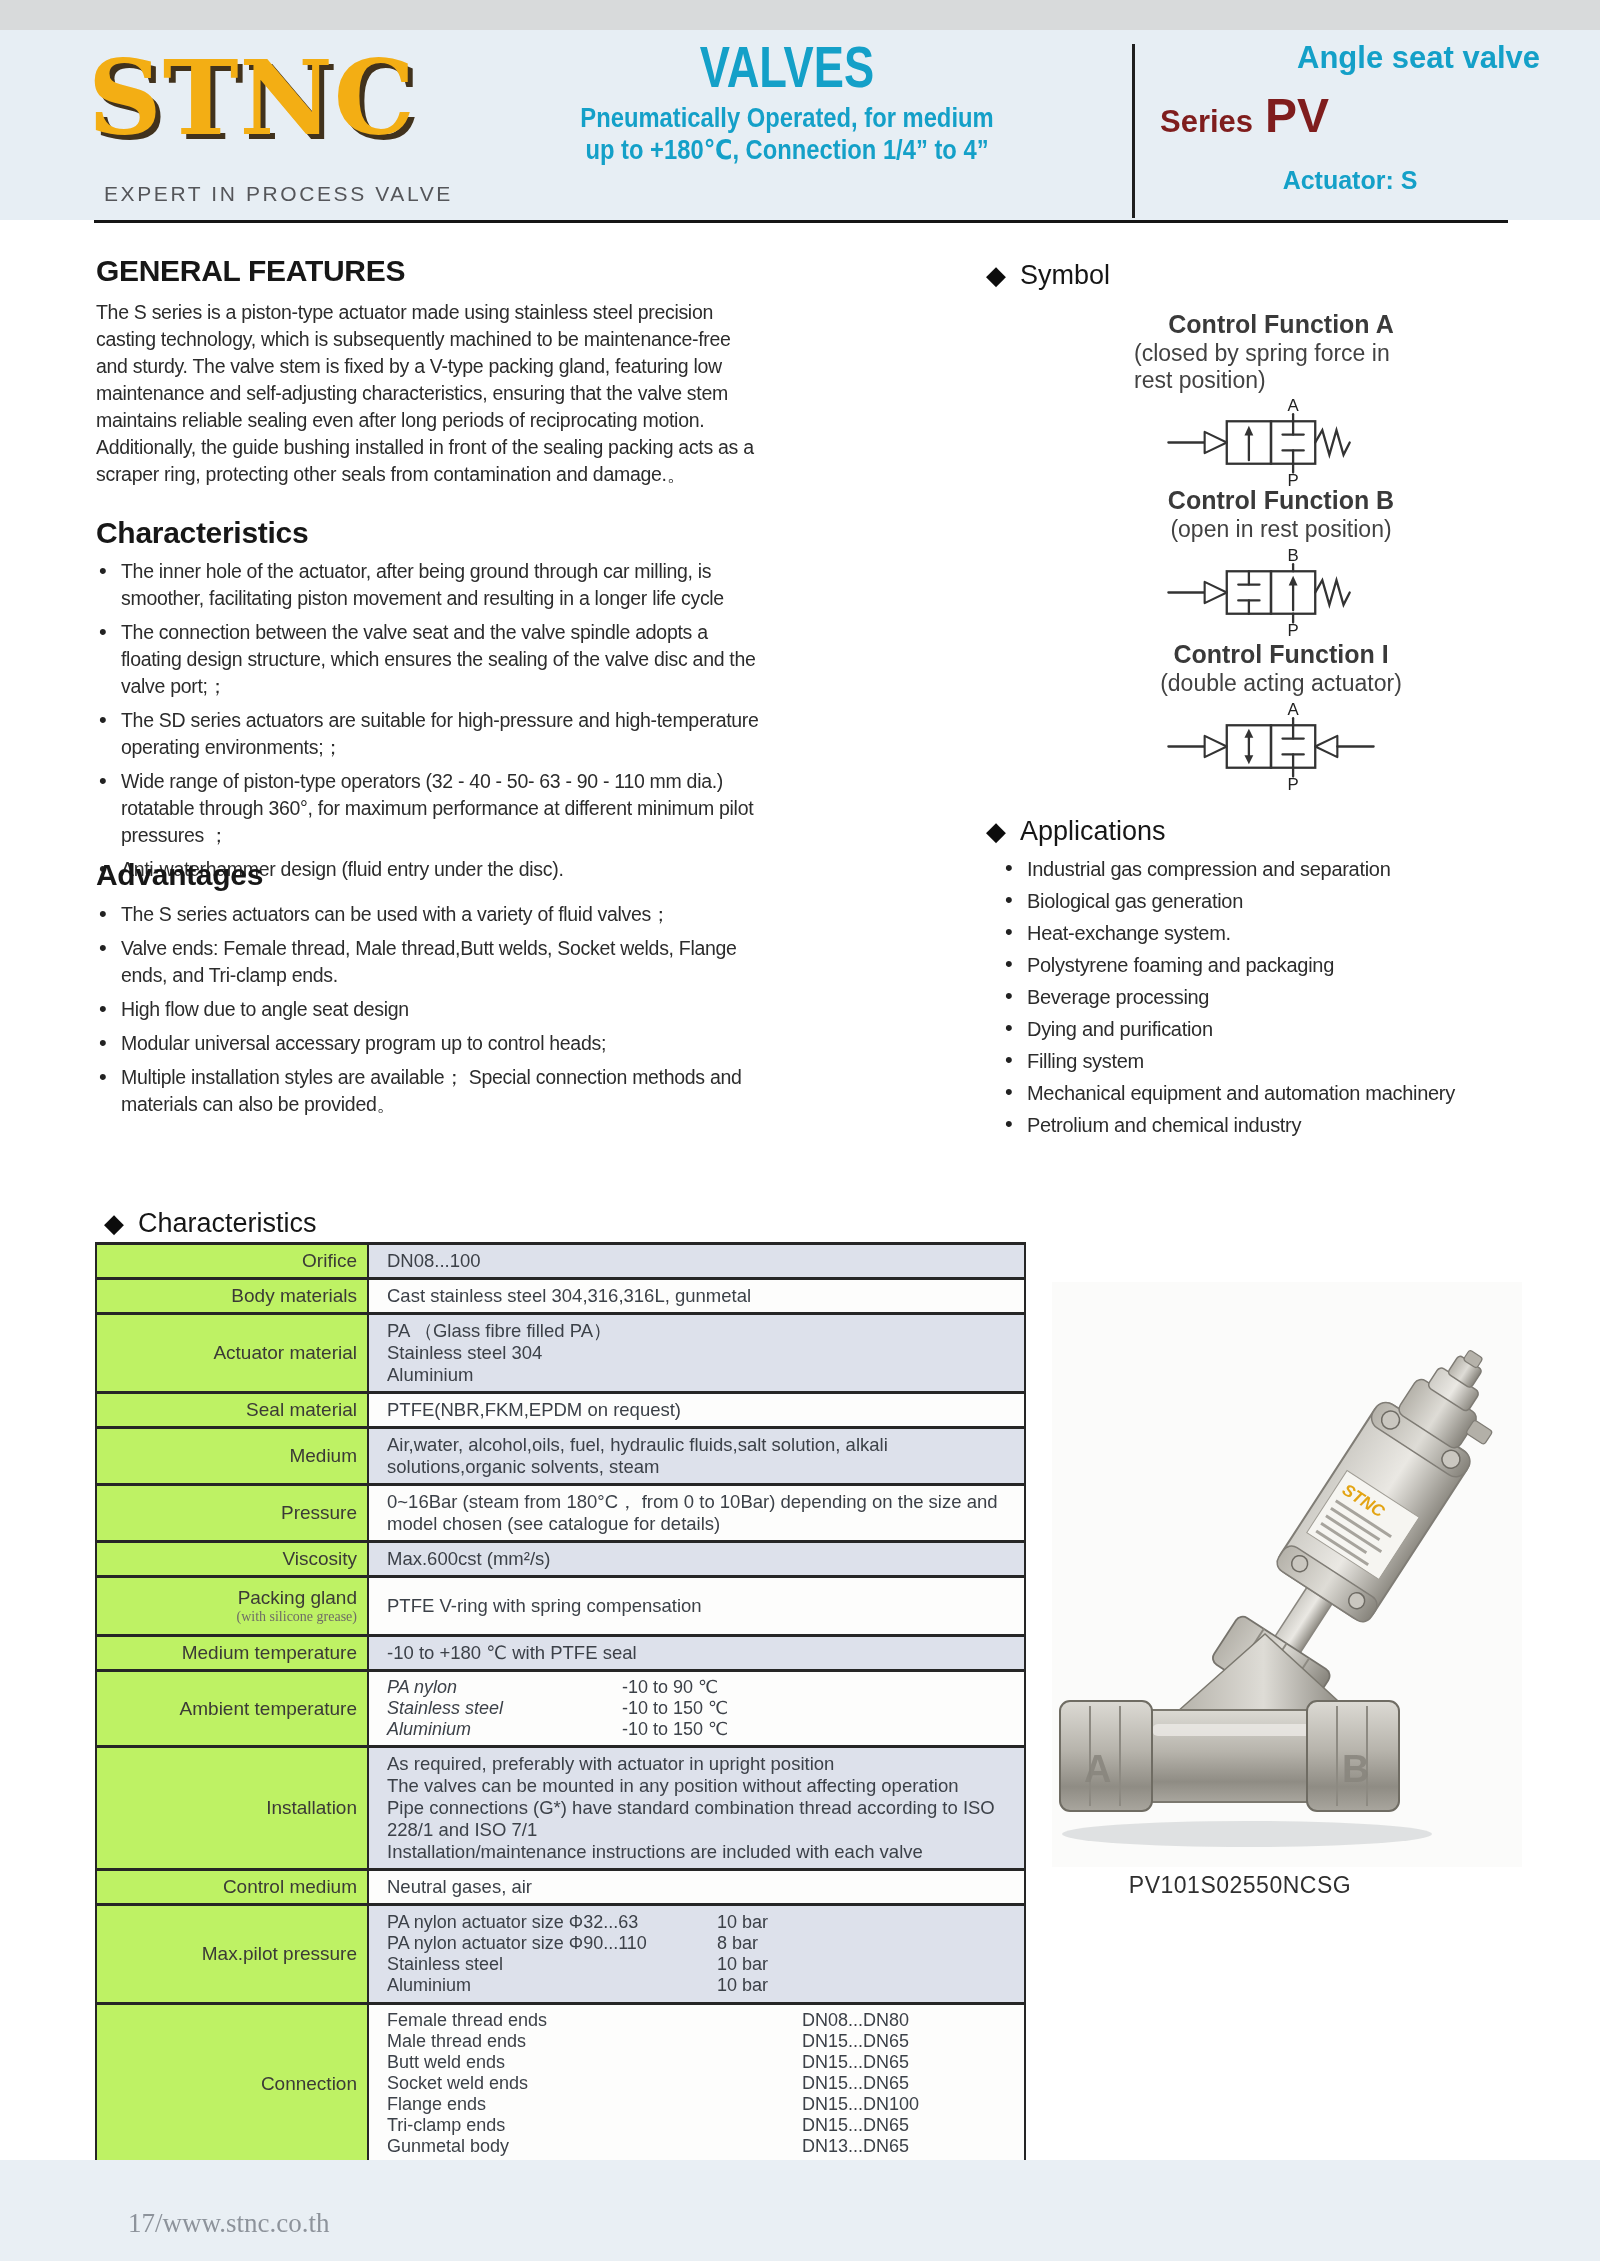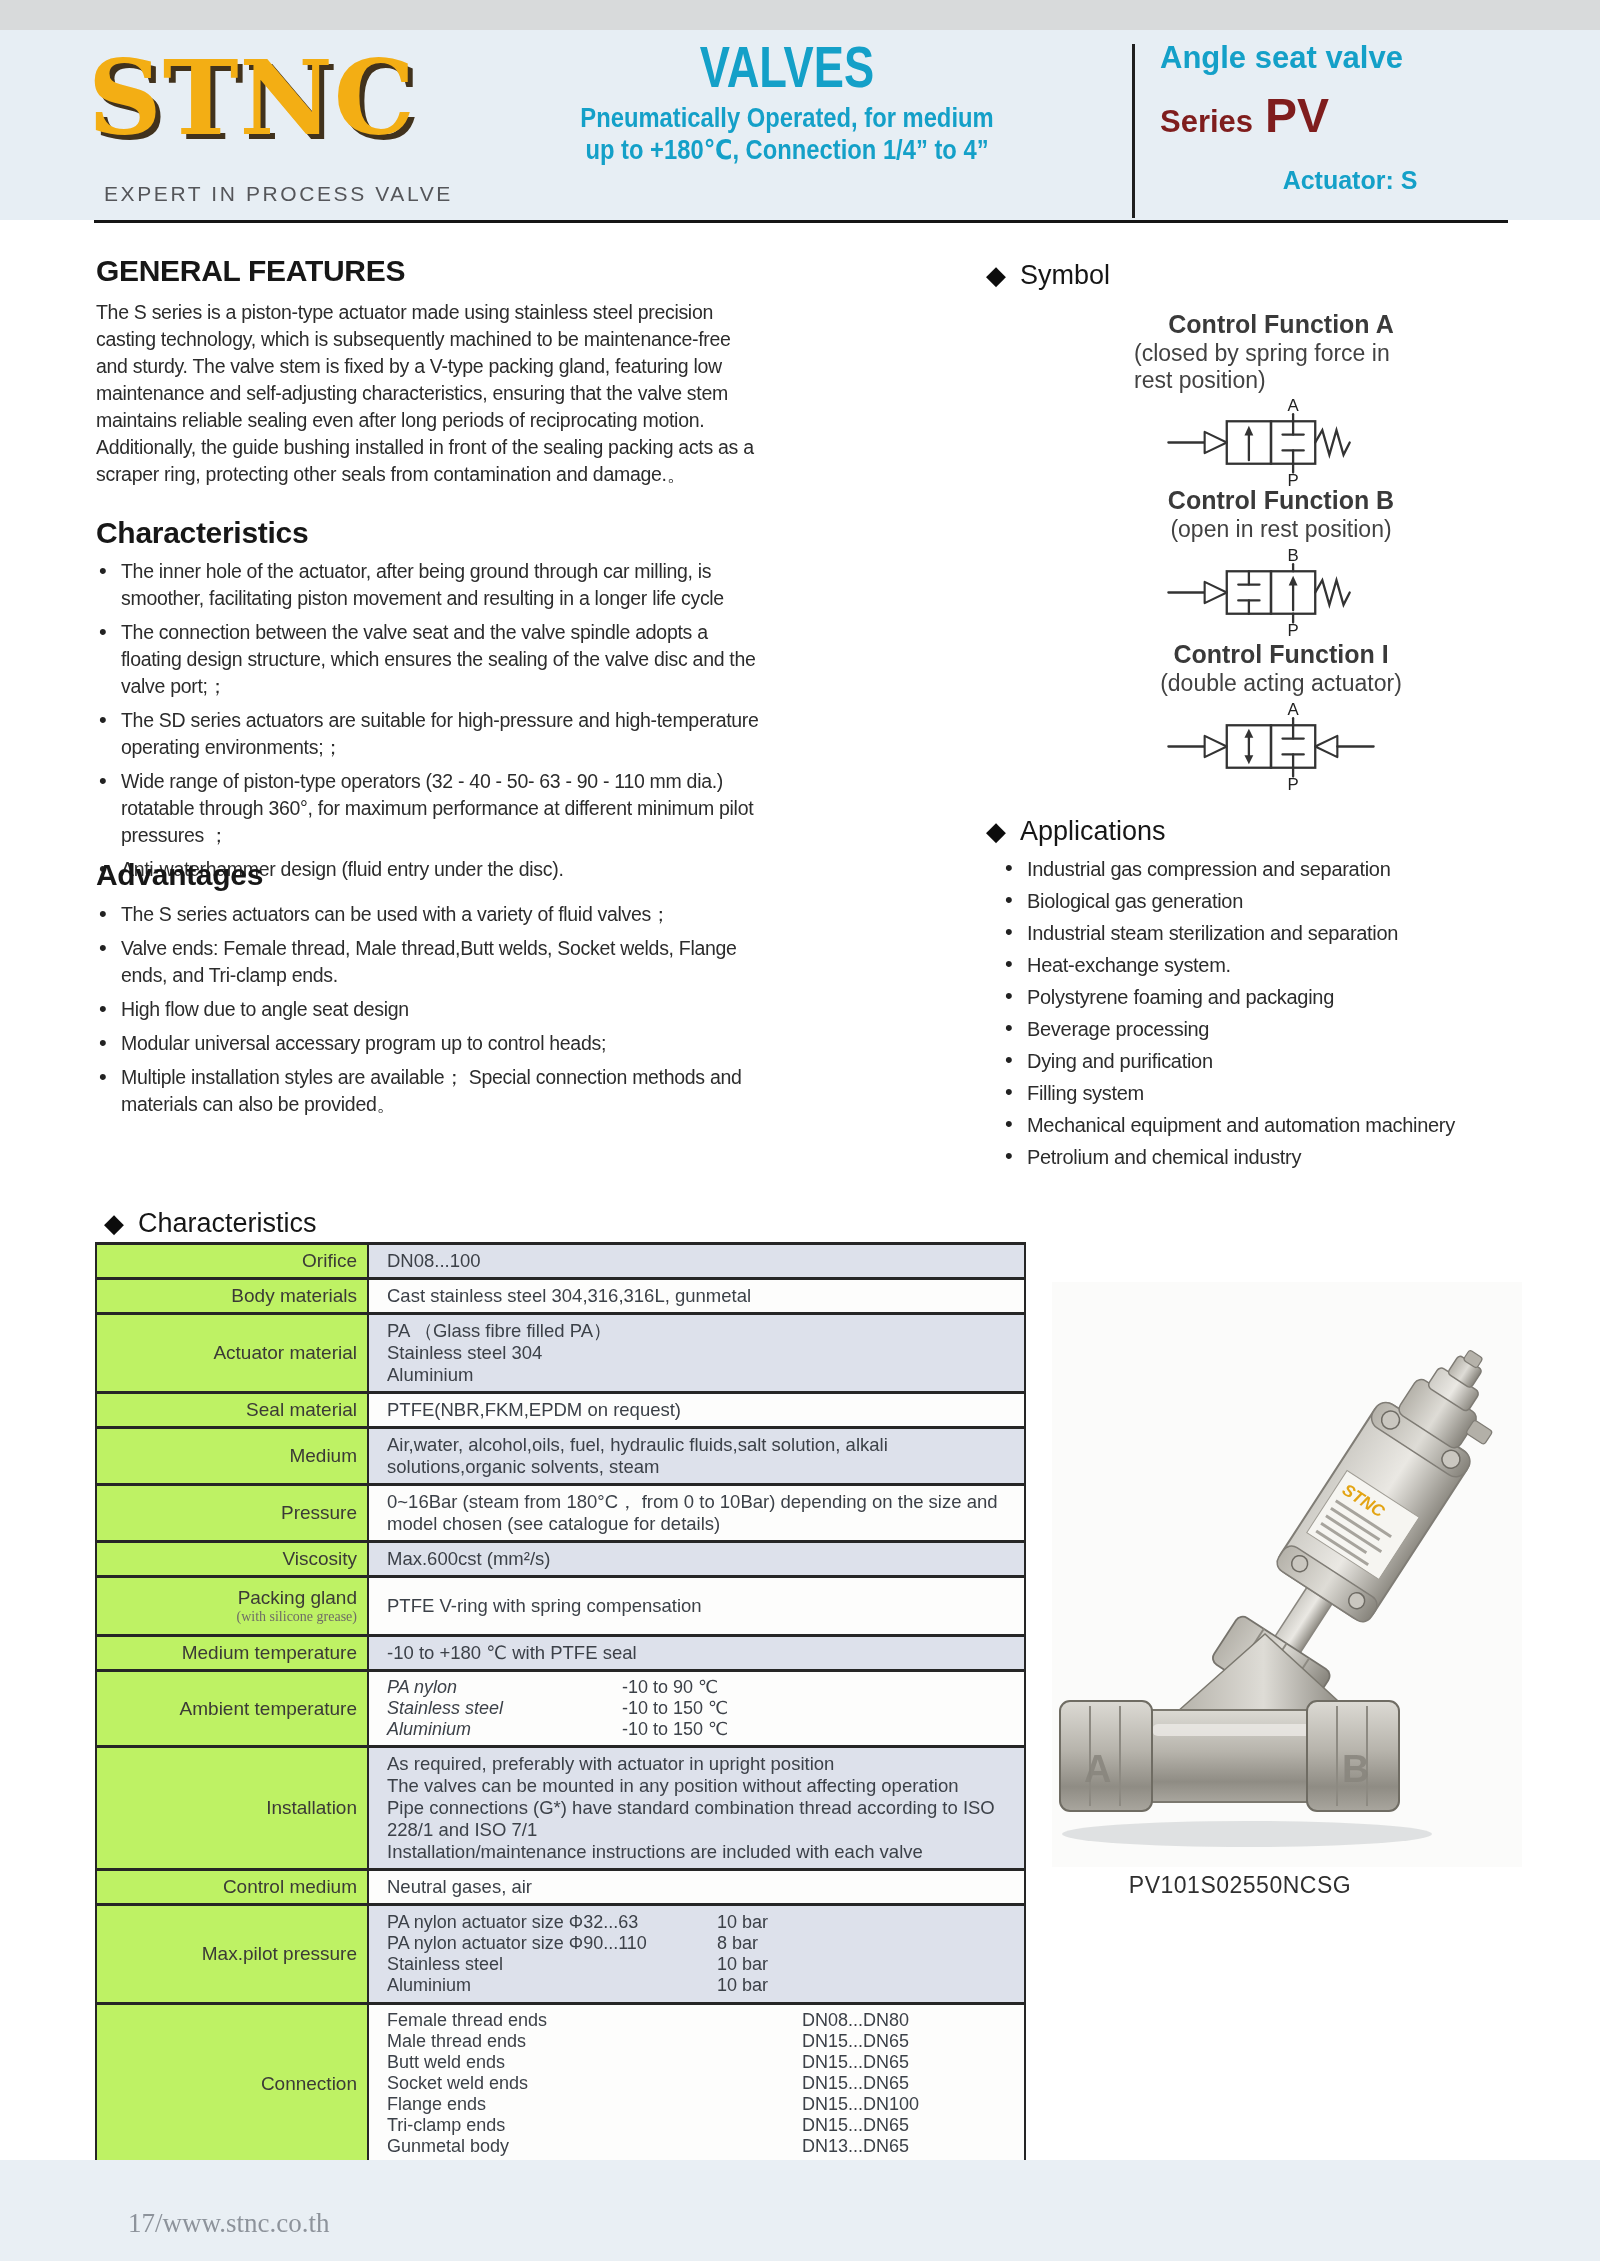--- a/index.html
+++ b/index.html
@@ -27,21 +27,21 @@
     font-size:58px; font-weight:bold; color:#14a0c8; line-height:1;
     transform:scaleX(0.78);
   }
   .sub1, .sub2 {
     left:542px; width:490px; text-align:center; font-size:27px; font-weight:bold;
     color:#14a0c8; transform:scaleX(0.88); line-height:1.05;
   }
   .sub1 { top:104px; } .sub2 { top:136px; }
 
   .v-divider { left:1132px; top:44px; width:3px; height:174px; background:#1f1f1f; }
-  .prod-line { left:1160px; top:40px; width:380px; text-align:left; font-size:31px; font-weight:bold; color:#14a0c8; }
+  .prod-line { left:1160px; top:40px; width:380px; text-align:right; font-size:31px; font-weight:bold; color:#14a0c8; }
   .series-line { left:1160px; top:88px; width:380px; text-align:left; color:#7f1d1d; }
   .series-label { font-size:31px; font-weight:bold; }
   .series-value { font-size:48px; font-weight:bold; margin-left:12px; }
   .actuator-line { left:1160px; top:166px; width:380px; text-align:center; font-size:25px; font-weight:bold; color:#14a0c8; }
 
   
   .sec-heading { font-size:30px; font-weight:bold; color:#171717; letter-spacing:-0.3px; }
   .gf-heading { left:96px; top:254px; }
   .gf-body { left:96px; top:299px; width:658px; font-size:19.5px; line-height:27px; letter-spacing:-0.3px; color:#2c2c2c; }
   .char-heading { left:96px; top:516px; }
@@ -206,21 +206,20 @@
     <text class="st" x="155" y="14">A</text>
     <text class="st" x="155" y="99">P</text>
   </svg>
 
   <div class="abs dia-head apps-heading">
     <span class="dia">◆</span><span>Applications</span>
   </div>
   <ul class="abs blist apps-list">
     <li>Industrial gas compression and separation</li>
     <li>Biological gas generation</li>
-    <li>Industrial steam sterilization and separation</li>
     <li>Heat-exchange system.</li>
     <li>Polystyrene foaming and packaging</li>
     <li>Beverage processing</li>
     <li>Dying and purification</li>
     <li>Filling system</li>
     <li>Mechanical equipment and automation machinery</li>
     <li>Petrolium and chemical industry</li>
   </ul>
 
   <div class="abs dia-head tbl-heading">

